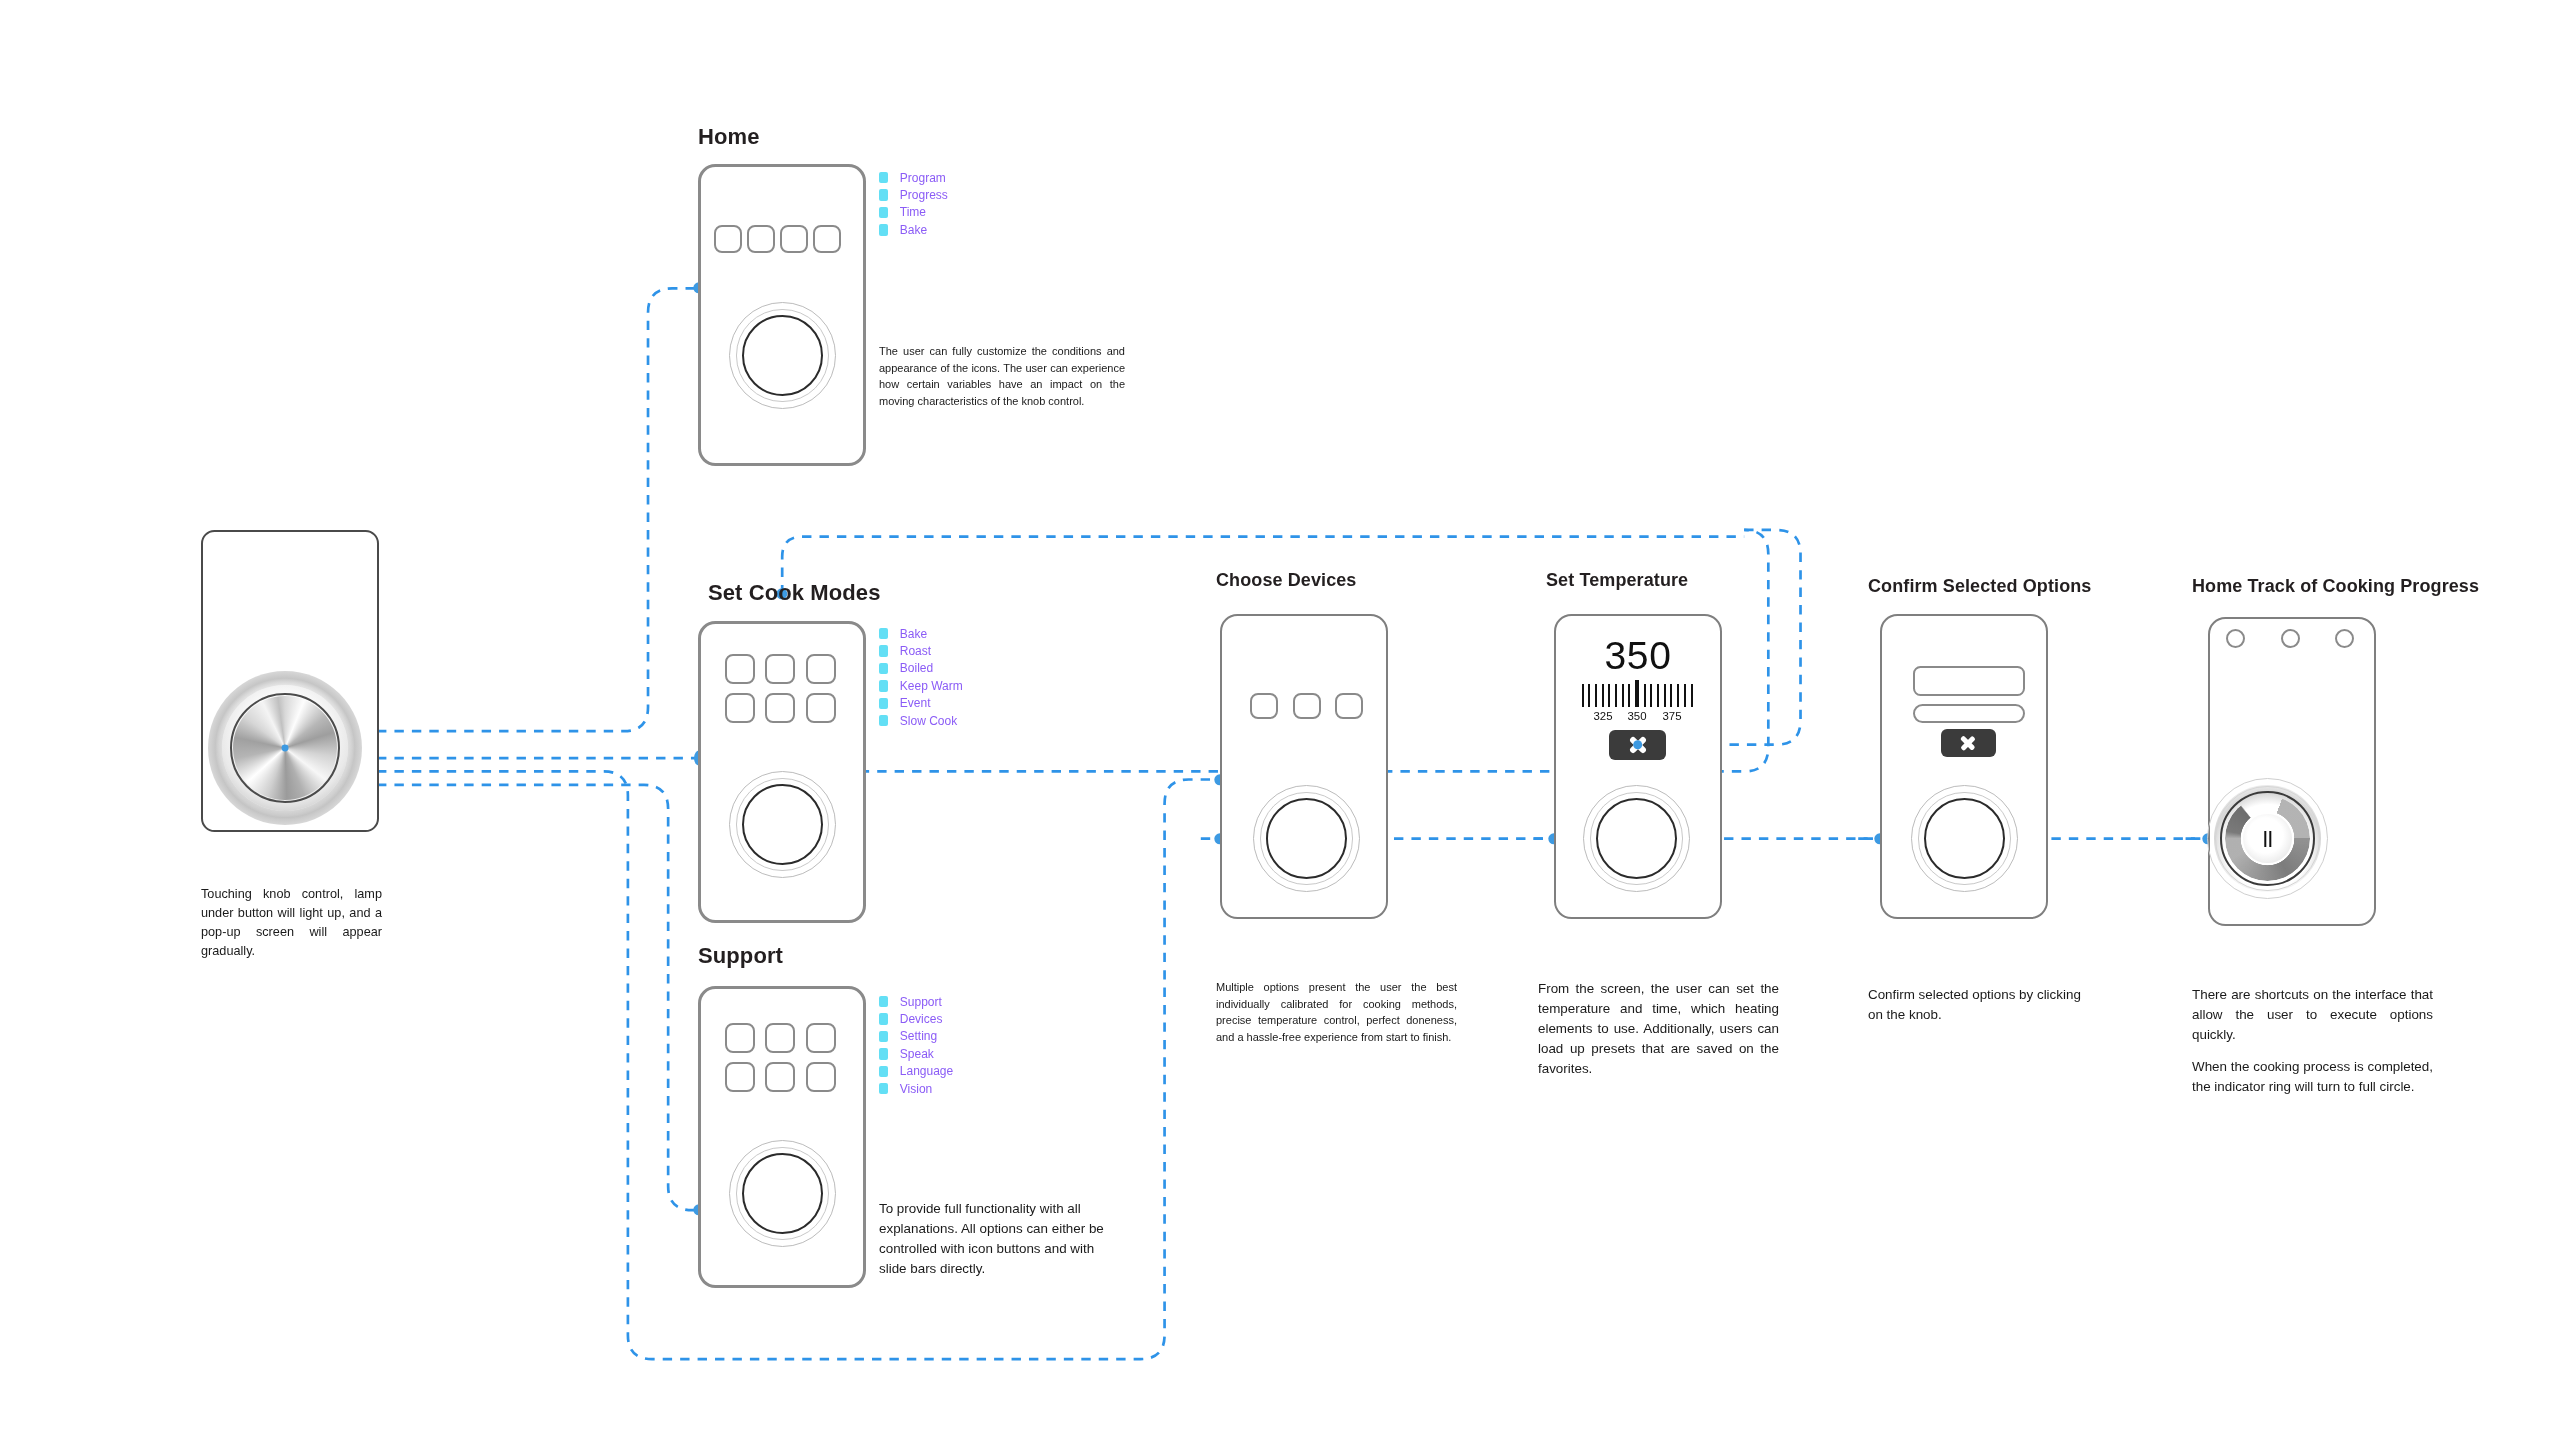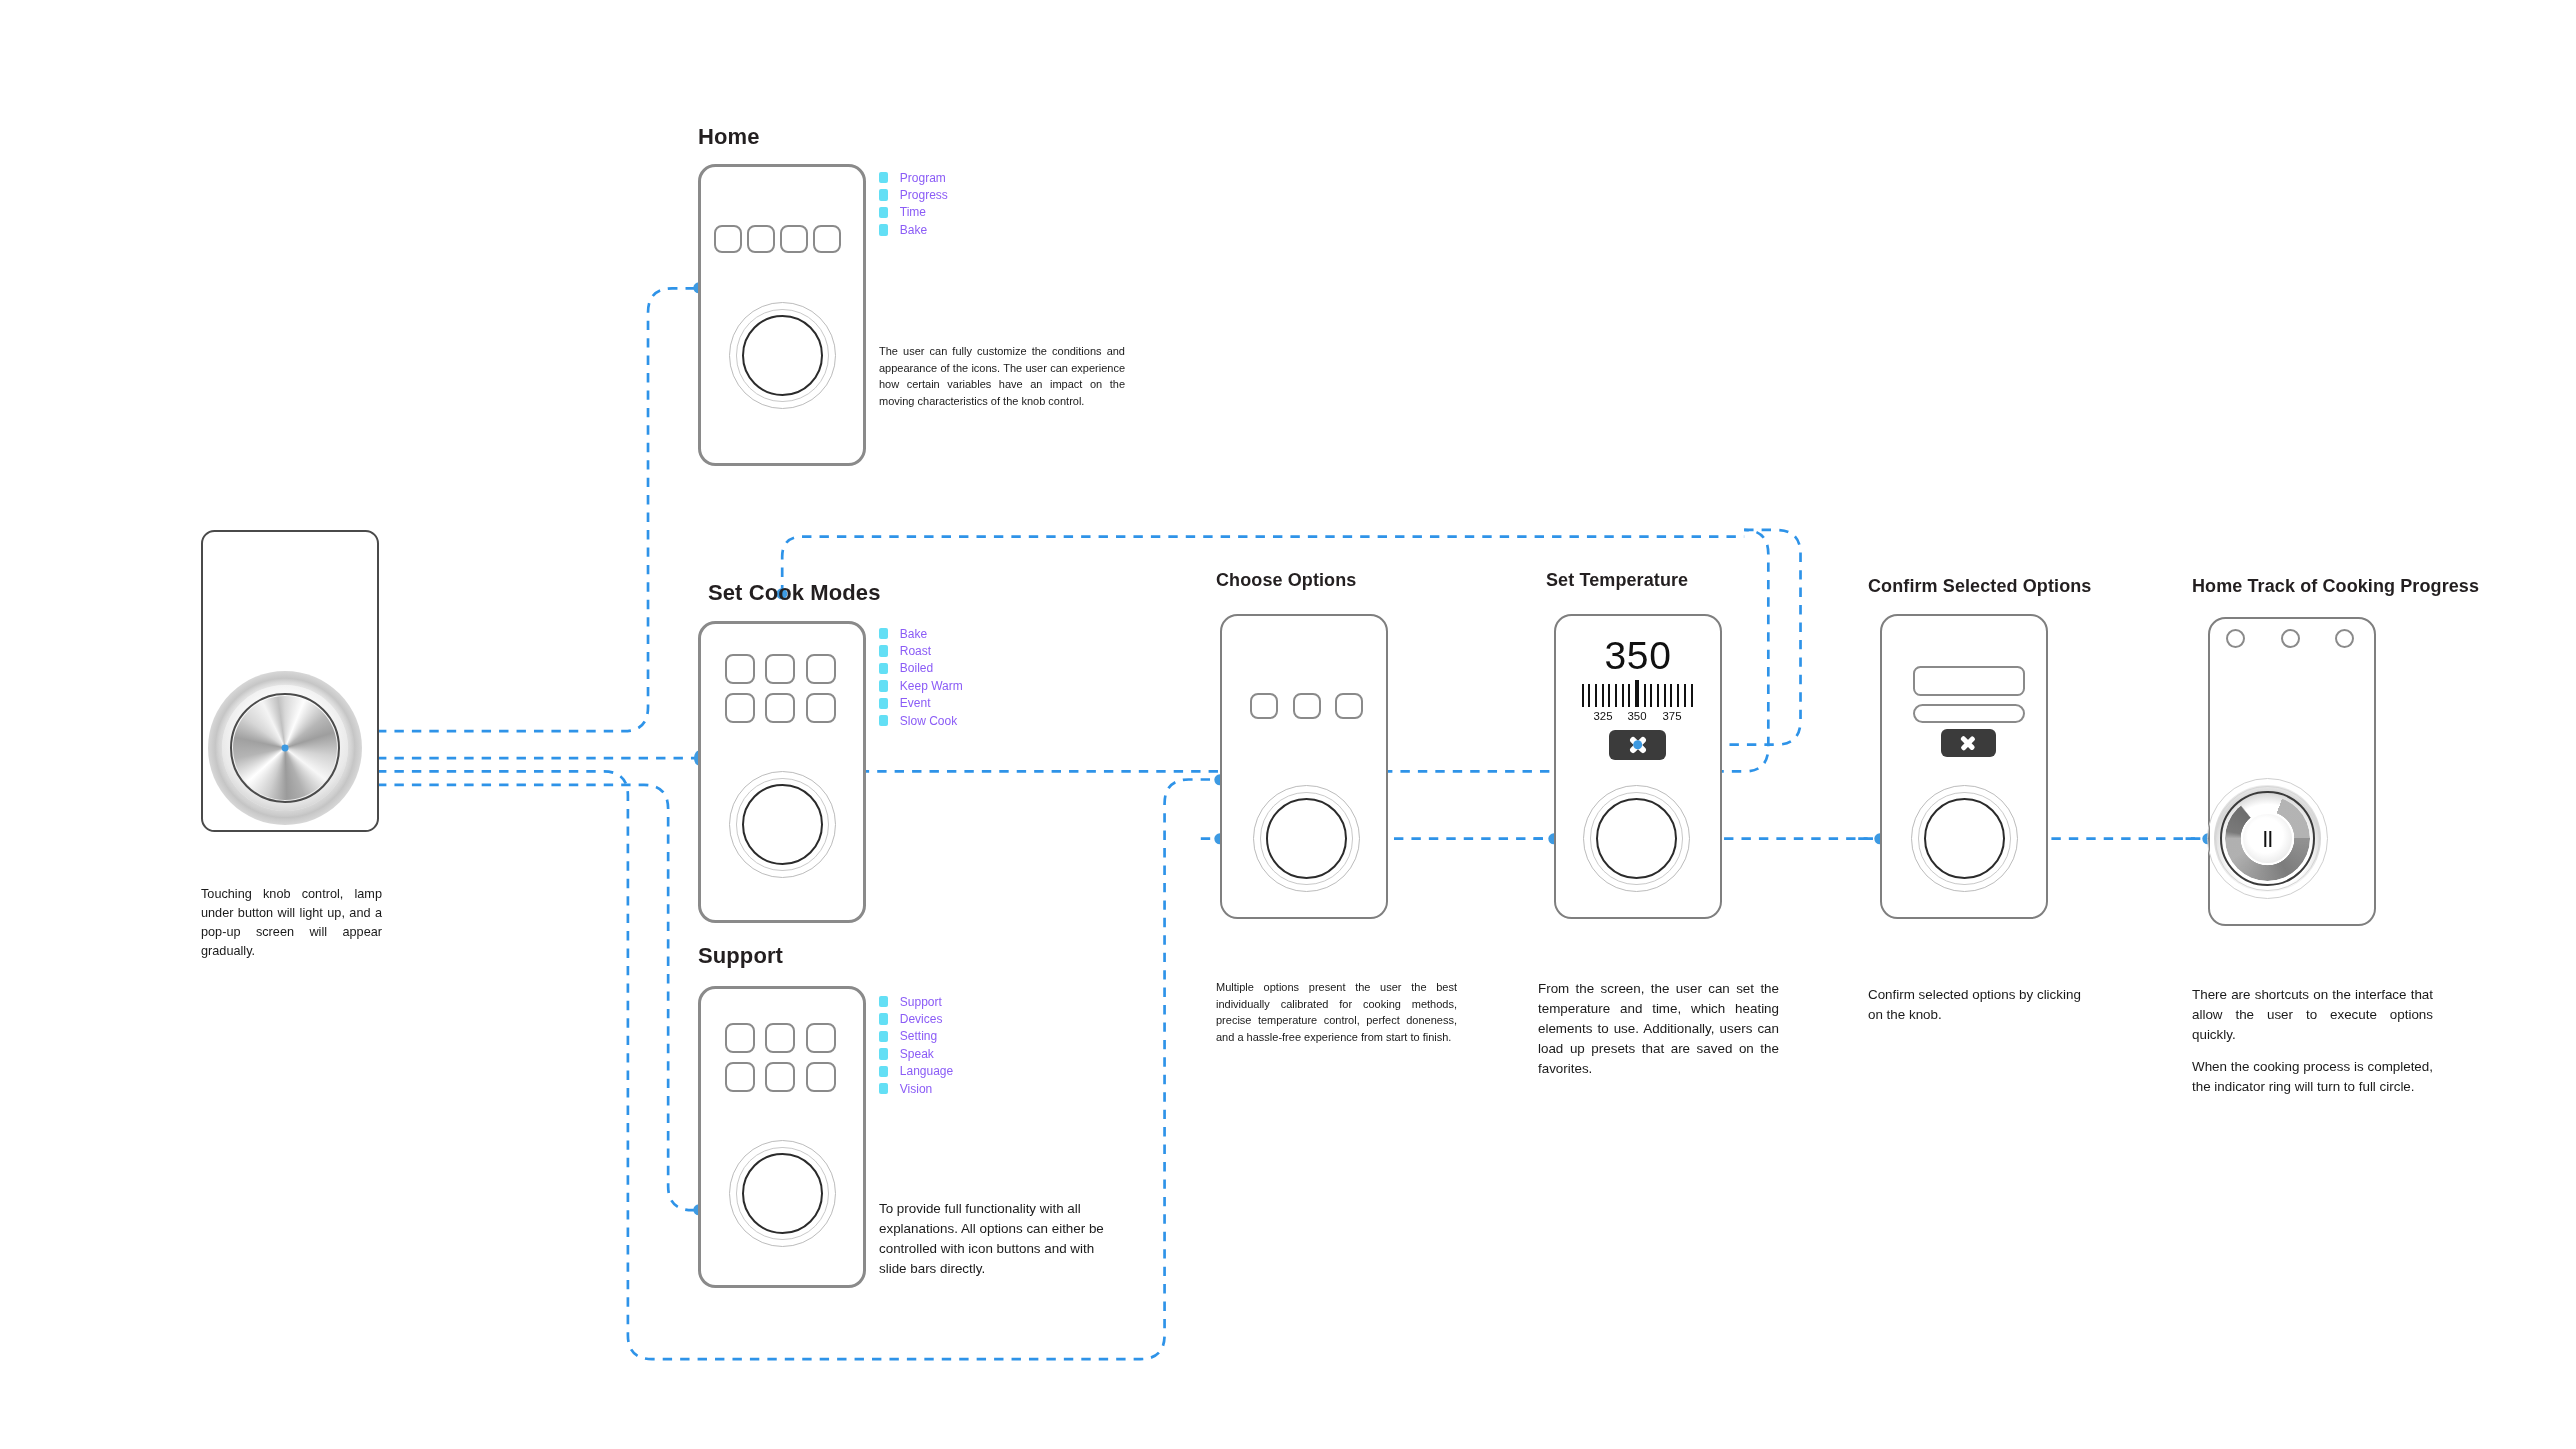--- a/index.html
+++ b/index.html
@@ -343,21 +343,21 @@
       <span class="lb">Language</span>
     </div>
   <div class="row">
       <span class="sw"></span>
       <span class="lb">Vision</span>
     </div>
 </div>
 
 <div class="bodytext" style="left:879px;top:1199px;width:243px;font-size:13.4px;text-align:left;">To provide full functionality with all explanations. All options can either be controlled with icon buttons and with slide bars directly.</div>
 
-<div class="heading" style="left:1216px;top:570px;font-size:18px;">Choose Options</div>
+<div class="heading" style="left:1216px;top:570px;font-size:18px;">Choose Devices</div>
 
 <div class="device thin" style="left:1220px;top:614px;width:168px;height:305px;"></div>
 
 <div class="icon-btn" style="left:1250px;top:693px;width:28px;height:25.5px;"></div>
 <div class="icon-btn" style="left:1293px;top:693px;width:28px;height:25.5px;"></div>
 <div class="icon-btn" style="left:1335px;top:693px;width:28px;height:25.5px;"></div>
 
 <div class="knob-outline" style="left:1253px;top:785px;width:107px;height:107px;">
   <div class="r1"></div>
   <div class="r2"></div>

